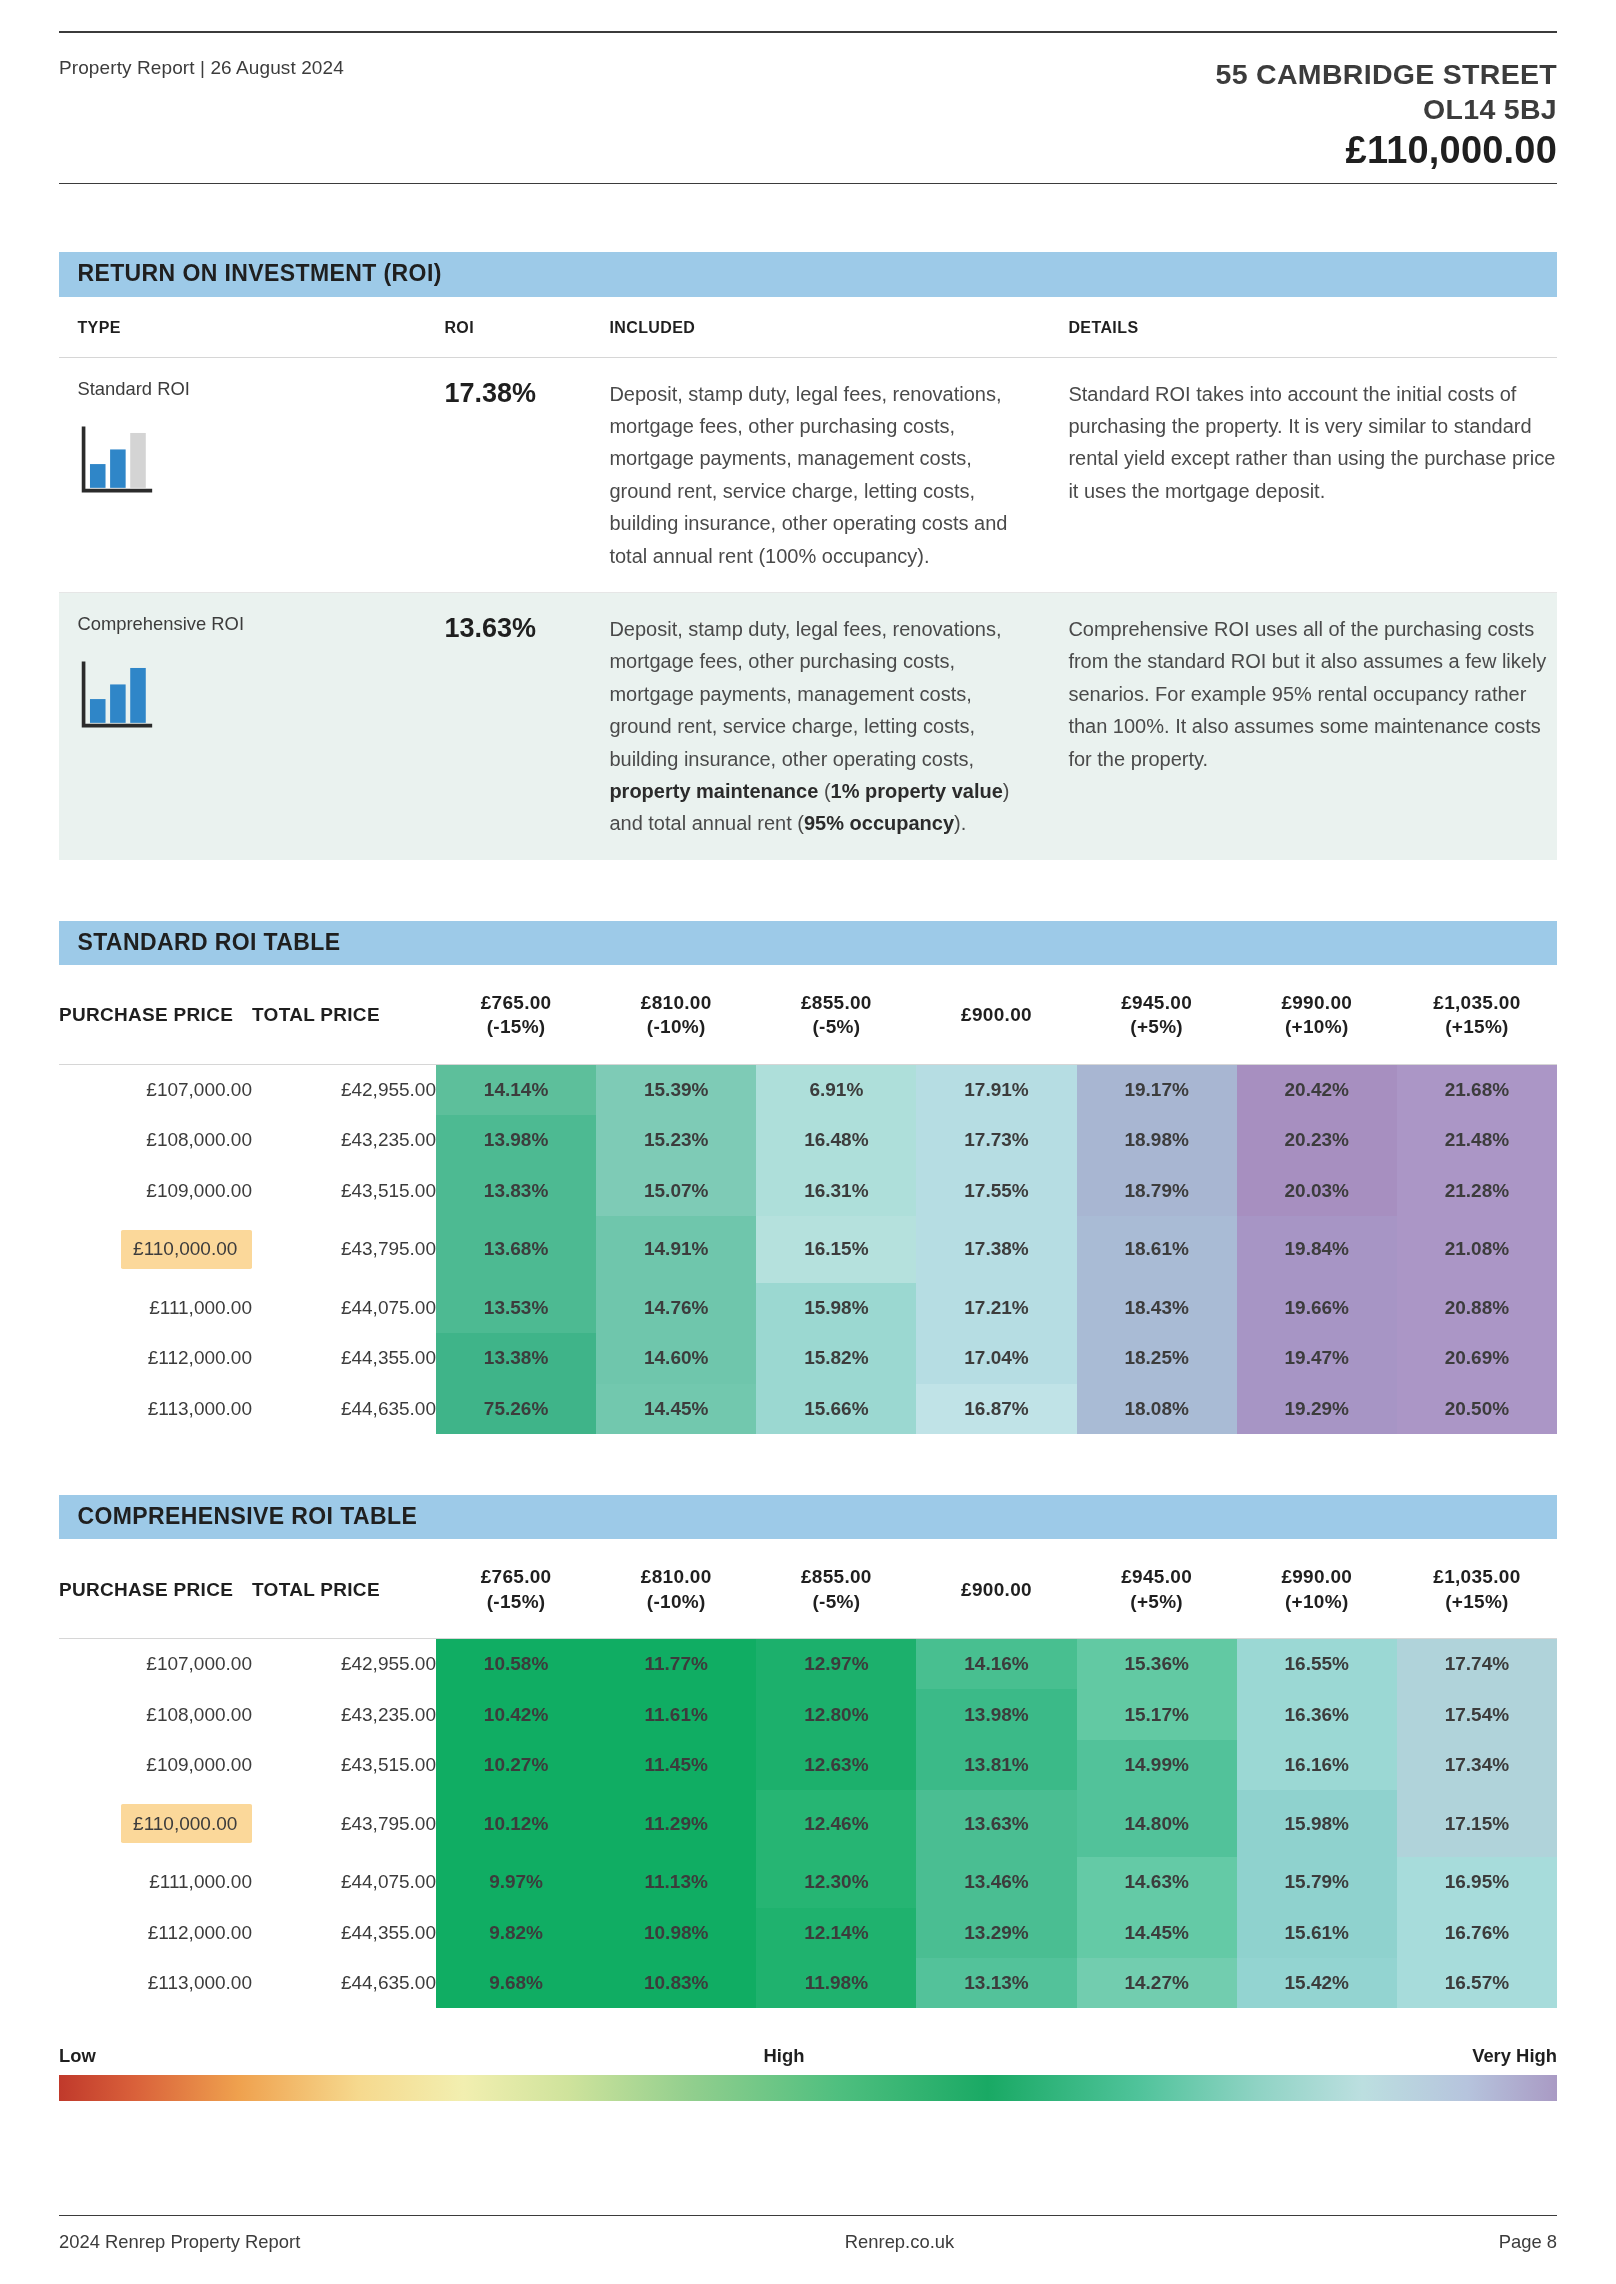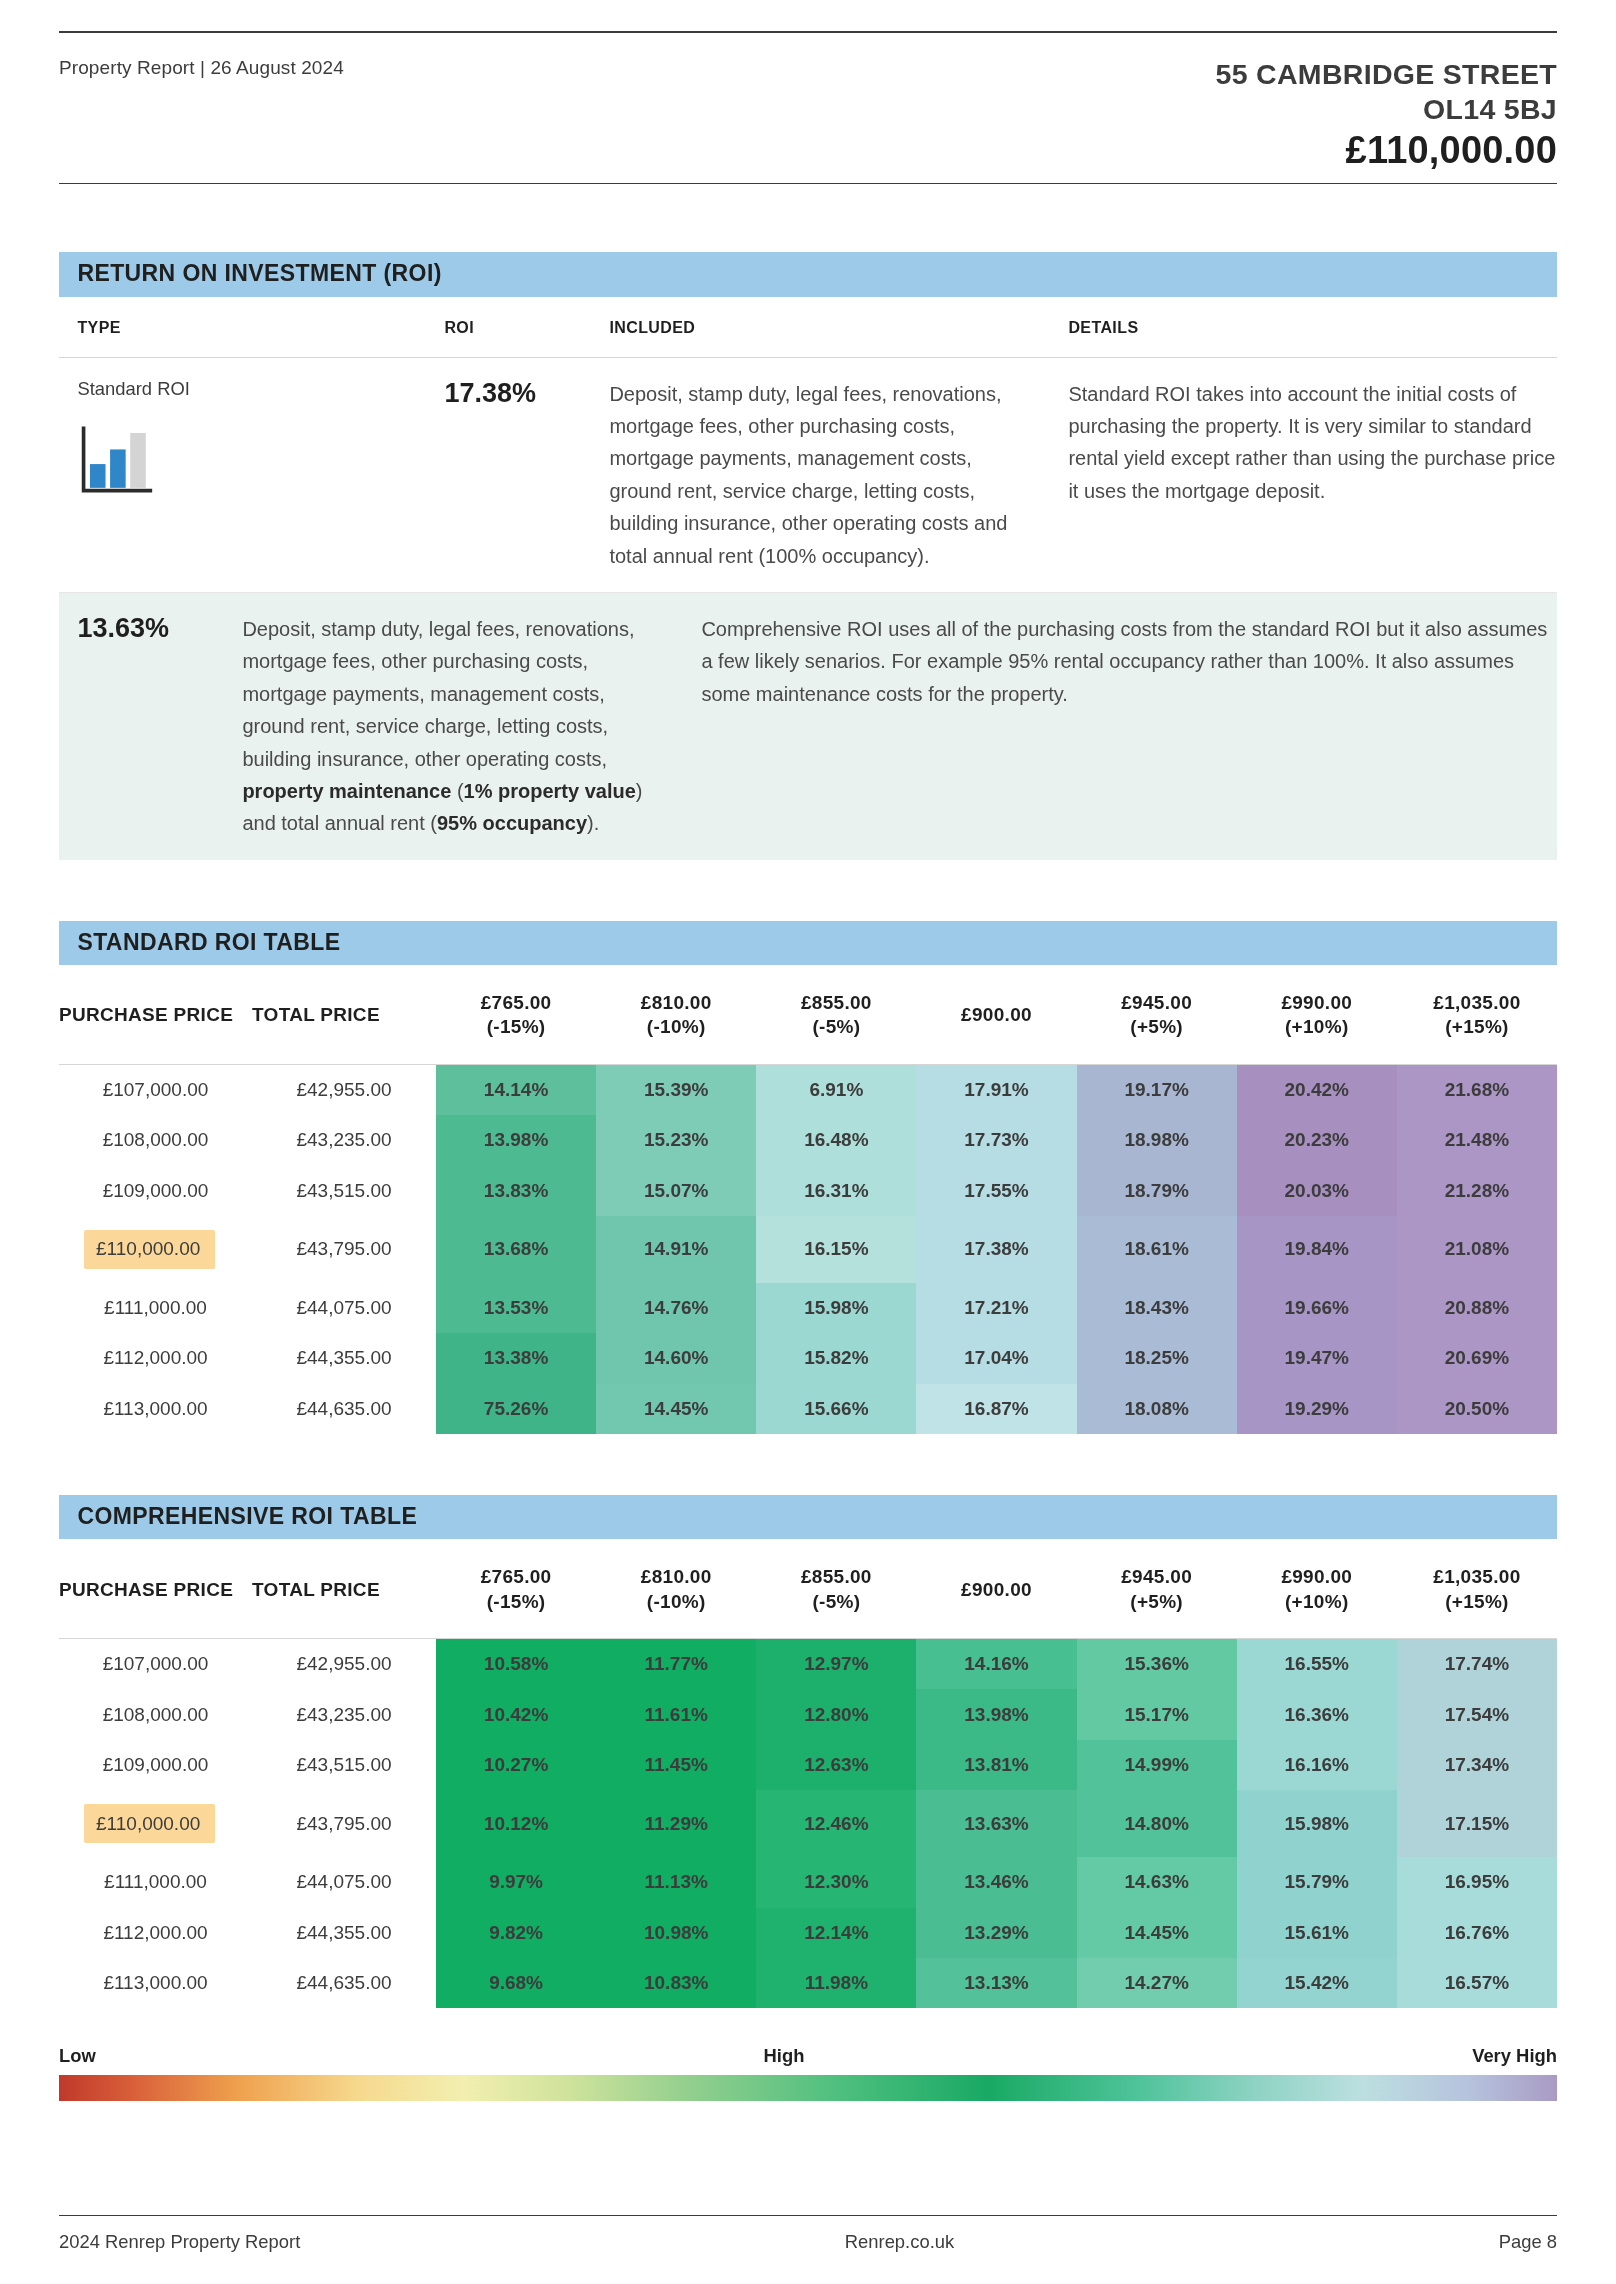--- a/index.html
+++ b/index.html
@@ -130,21 +130,21 @@
   }
   th.h-purchase, th.h-total { text-align: left; padding-left: 18.4px; }
   th.h-rent { text-align: center; line-height: 1.28; font-size: 18px; }
   th.h-rent .sub { display: block; }
   table.roi-table td {
     font-size: 19px;
     color: #3c3c3c;
     padding: 14.2px 0;
     vertical-align: middle;
   }
-  td.c-purchase, td.c-total { text-align: center; padding-left: 18.4px; }
+  td.c-purchase, td.c-total { text-align: right; padding-left: 18.4px; }
   td.c-purchase span.hl {
     display: inline-block;
     background: #fbd89a;
     padding: 8.3px 14.7px 8.3px 12px;
     margin-left: -12px;
     border-radius: 1.8px;
   }
   td.val {
     text-align: center;
     font-weight: bold;
@@ -236,20 +236,31 @@
         </span>
       </div>
       <div class="c-roi">
         <span class="roi-value">17.38%</span>
       </div>
       <div class="c-incl body-text">Deposit, stamp duty, legal fees, renovations, mortgage fees, other purchasing costs, mortgage payments, management costs, ground rent, service charge, letting costs, building insurance, other operating costs and total annual rent (100% occupancy).</div>
       <div class="c-det body-text">Standard ROI takes into account the initial costs of purchasing the property. It is very similar to standard rental yield except rather than using the purchase price it uses the mortgage deposit.</div>
     </div>
 
     <div class="roi-row alt">
+      <div class="c-type">
+        <div class="type-label">Comprehensive ROI</div>
+        <span class="bar-icon">
+          <svg class="bar-icon" viewBox="0 0 86 82" xmlns="http://www.w3.org/2000/svg">
+            <rect x="14" y="46" width="17" height="26" fill="#2f86c8"></rect>
+            <rect x="36" y="30" width="17" height="42" fill="#2f86c8"></rect>
+            <rect x="58" y="12" width="17" height="60" fill="#2f86c8"></rect>
+            <path d="M7 5 V75 H82" stroke="#2b2b2b" stroke-width="4" fill="none"></path>
+          </svg>
+        </span>
+      </div>
       <div class="c-roi">
         <span class="roi-value">13.63%</span>
       </div>
       <div class="c-incl body-text"><span>Deposit, stamp duty, legal fees, renovations, mortgage fees, other purchasing costs, mortgage payments, management costs, ground rent, service charge, letting costs, building insurance, other operating costs, </span><b>property maintenance</b><span> (</span><b>1% property value</b><span>) and total annual rent (</span><b>95% occupancy</b><span>).</span></div>
       <div class="c-det body-text">Comprehensive ROI uses all of the purchasing costs from the standard ROI but it also assumes a few likely senarios. For example 95% rental occupancy rather than 100%. It also assumes some maintenance costs for the property.</div>
     </div>
   </div>
 
   <div class="table-section">
     <div class="banner">STANDARD ROI TABLE</div>

